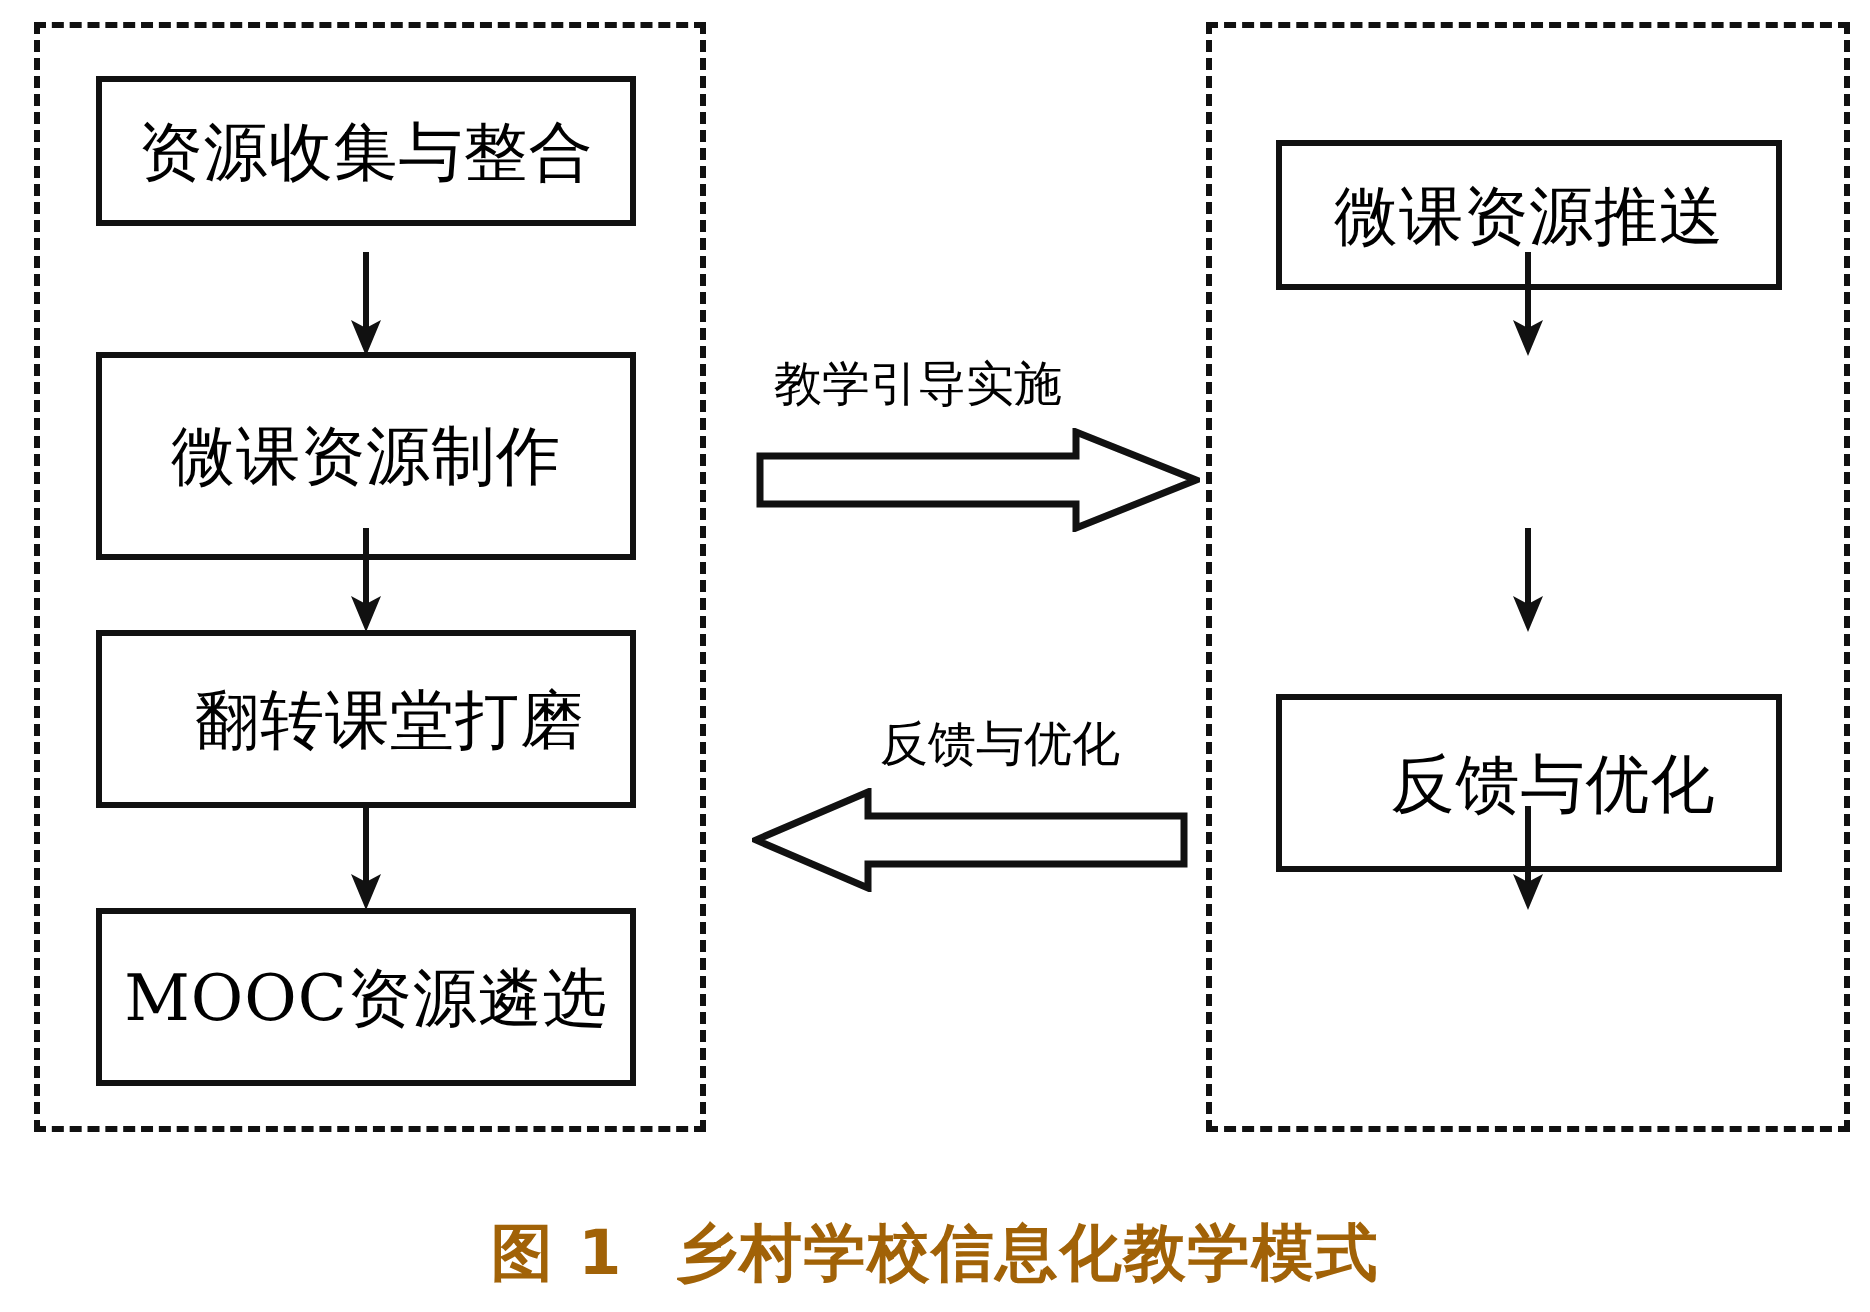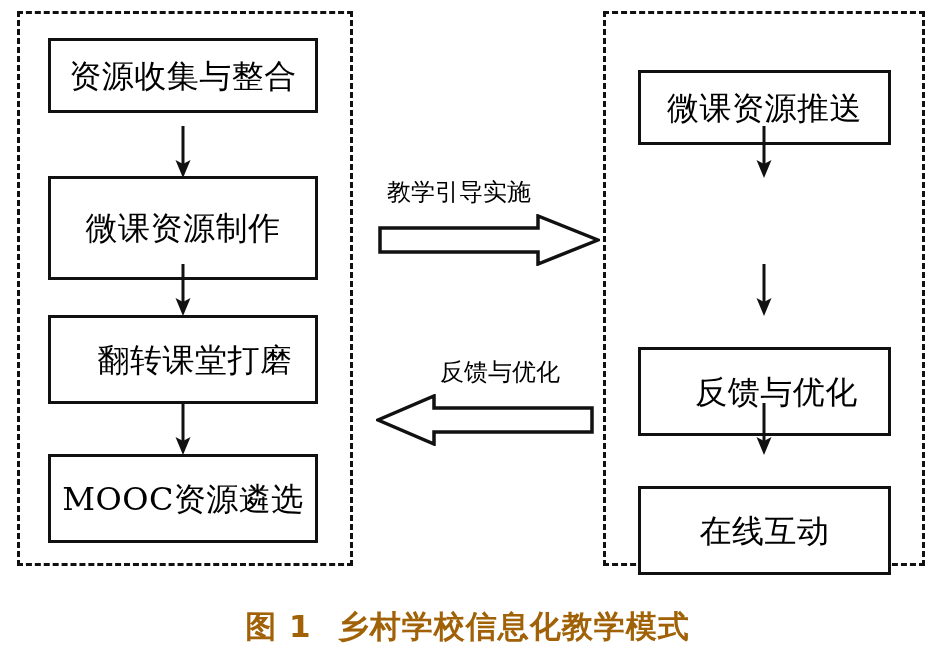--- a/index.html
+++ b/index.html
@@ -133,23 +133,20 @@
   <div class="node col-left row-4">
     <span class="node-label">MOOC资源遴选</span>
   </div>
 
   <div class="node col-right row-1">
     <span class="node-label">微课资源推送</span>
   </div>
   <div class="node col-right row-3">
     <span class="node-label">反馈与优化</span>
   </div>
-  <div class="node col-right row-4">
-    <span class="node-label">在线互动</span>
-  </div>
 
   <div class="v-arrow va-left va-a">
     <svg viewBox="0 0 26 52" xmlns="http://www.w3.org/2000/svg">
       <line x1="13" y1="0" x2="13" y2="42" stroke="#111111" stroke-width="3"></line>
       <polygon points="13,52 5.5,34 13,38 20.5,34" fill="#111111"></polygon>
     </svg>
   </div>
   <div class="v-arrow va-left va-b">
     <svg viewBox="0 0 26 52" xmlns="http://www.w3.org/2000/svg">
       <line x1="13" y1="0" x2="13" y2="42" stroke="#111111" stroke-width="3"></line>

